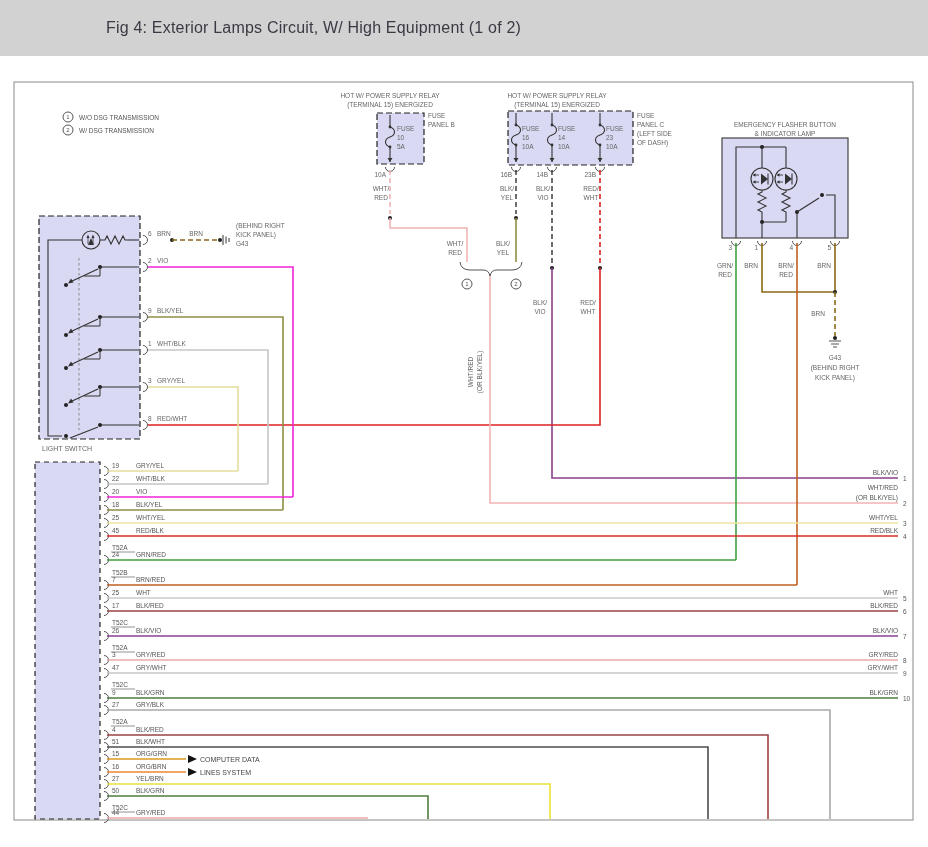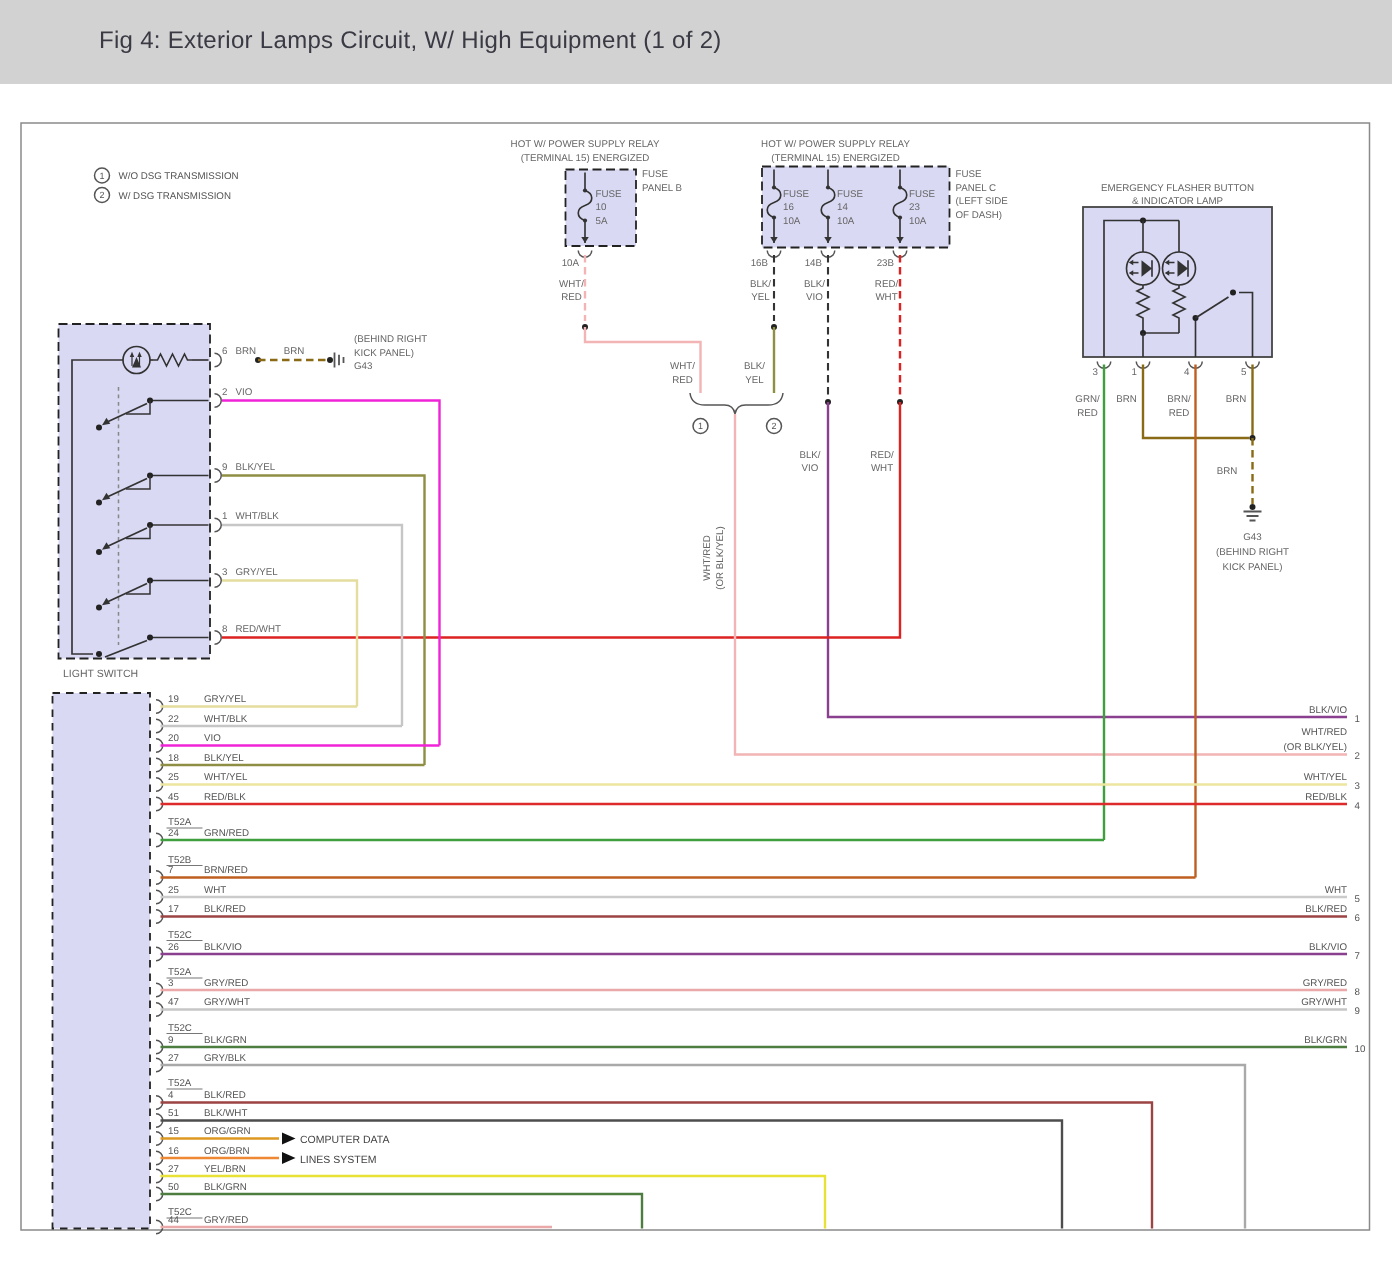--- a/index.html
+++ b/index.html
@@ -1,18 +1,18 @@
 <!DOCTYPE html>
 <html><head>
 <meta charset="utf-8">
 <style>
   html,body{margin:0;padding:0;background:#ffffff;}
   body{width:928px;height:847px;font-family:"Liberation Sans",sans-serif;overflow:hidden;}
   .banner{width:928px;height:56px;background:#d2d2d2;display:flex;align-items:center;}
-  .banner span{margin-left:66px;font-size:16px;color:#3a3a44;letter-spacing:.2px;}
+  .banner span{margin-left:106px;font-size:16px;color:#3a3a44;letter-spacing:.2px;}
   svg text{font-family:"Liberation Sans",sans-serif;}
 </style>
 </head>
 <body>
 
 
 
 <div class="banner">
   <span>Fig 4: Exterior Lamps Circuit, W/ High Equipment (1 of 2)</span>
 </div>

